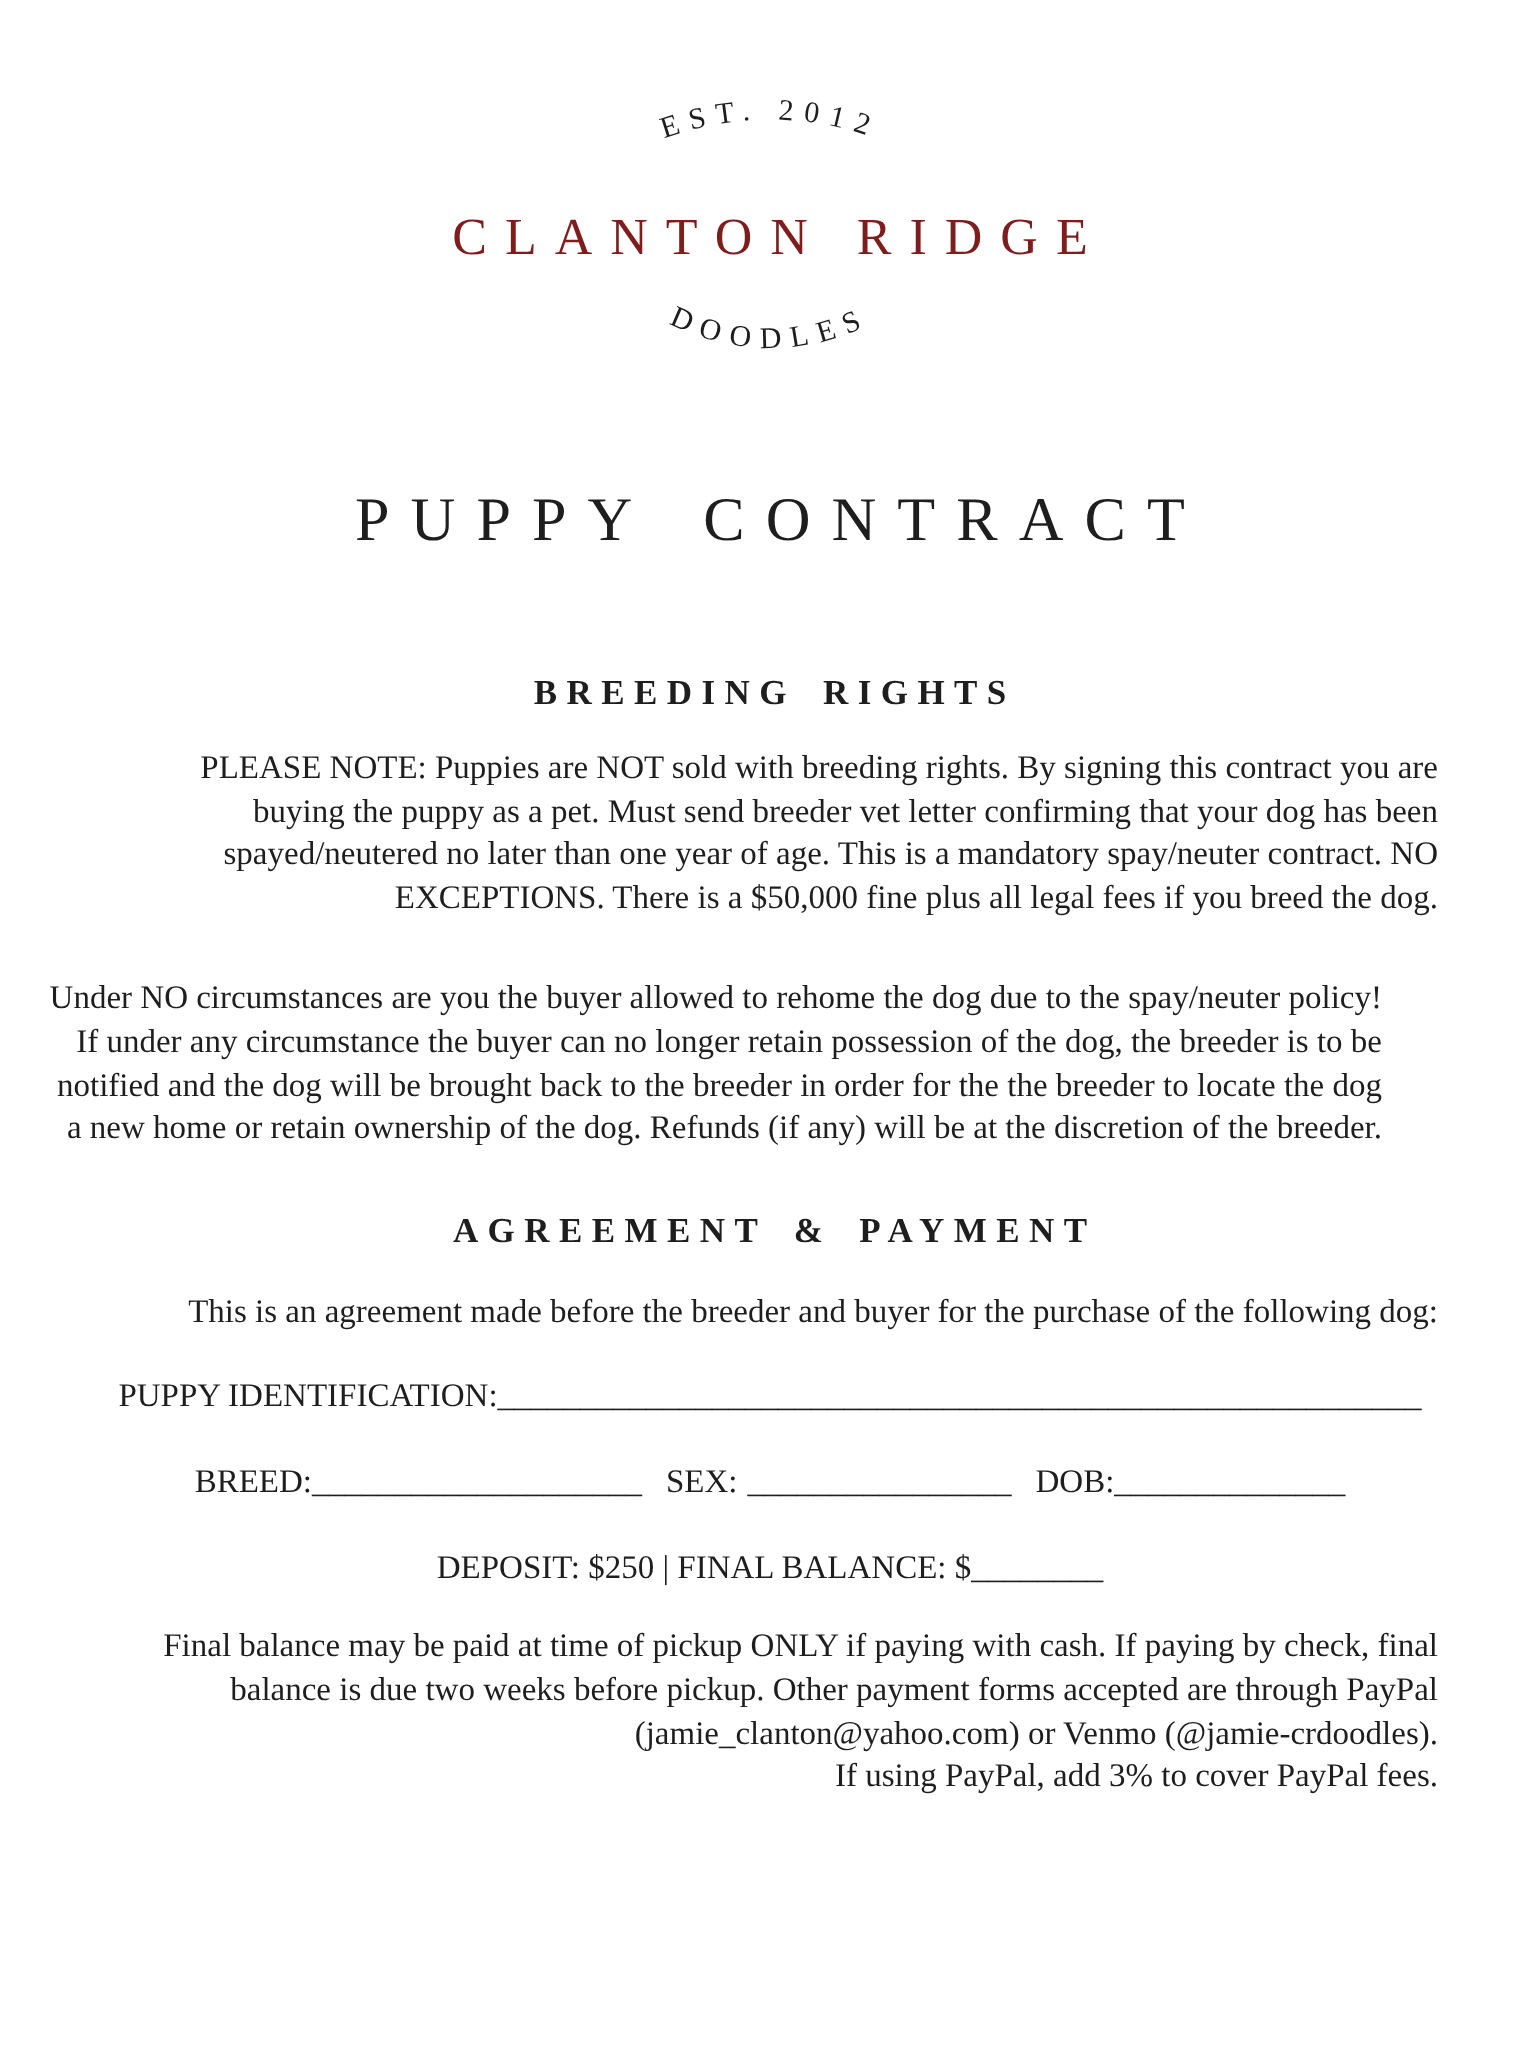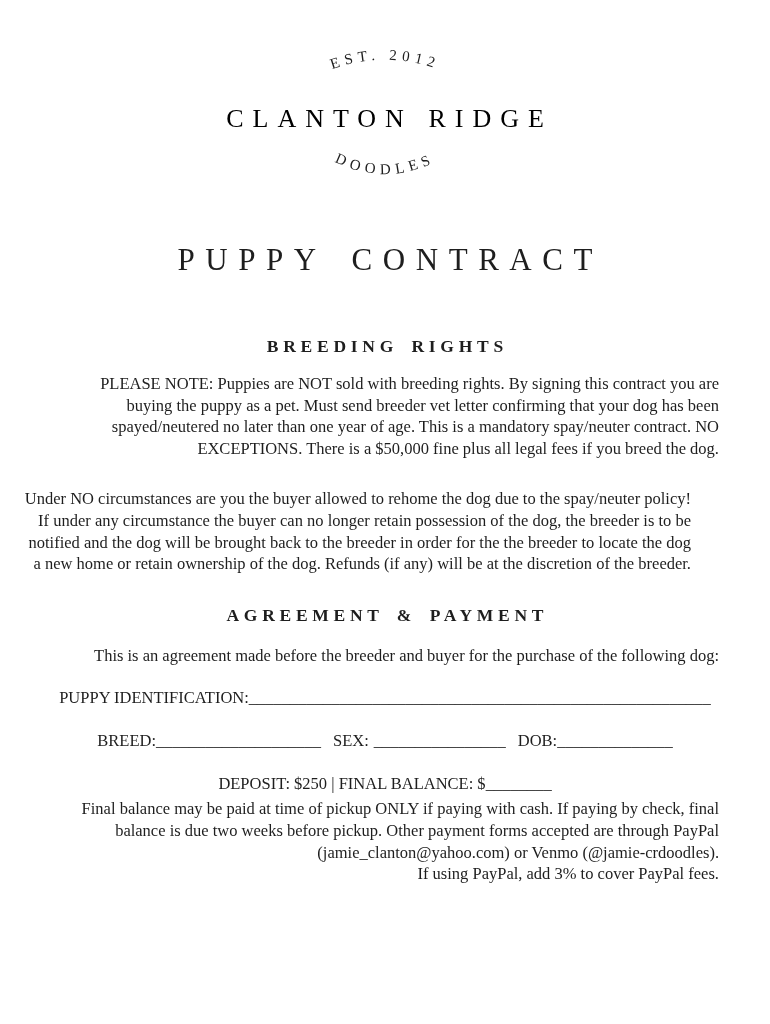--- a/index.html
+++ b/index.html
@@ -28,21 +28,21 @@
   .arc-text {
     font-family: "Liberation Serif", "DejaVu Serif", serif;
     font-size: 15px;
     letter-spacing: 5px;
     fill: #1e1e1e;
   }
   .logo-name {
     font-size: 26px;
     letter-spacing: 9px;
     margin: 2px 0 0 9px; 
-    color: #000000;
+    color: #7f1d1d;
   }
   .doc-title {
     margin: 50px 0 0 0;
     text-align: center;
     font-size: 31px;
     font-weight: normal;
     letter-spacing: 0.34em;
     word-spacing: 0.25em;
     text-indent: 0.34em;
   }
@@ -85,21 +85,21 @@
     width: 12px;
   }
   .field-line .sp {
     display: inline-block;
     width: 5px;
   }
   .blank {
     letter-spacing: 0;
   }
   .terms {
-    margin-top: 4px;
+    margin-top: 18px;
   }
 </style>
 </head>
 <body>
 
 <div class="page">
 
   <div class="logo">
     <svg width="330" height="60" viewBox="0 0 330 60">
       <path id="arcTop" d="M 62,58 A 152,152 0 0 1 268,58" fill="none" stroke="none"></path>

